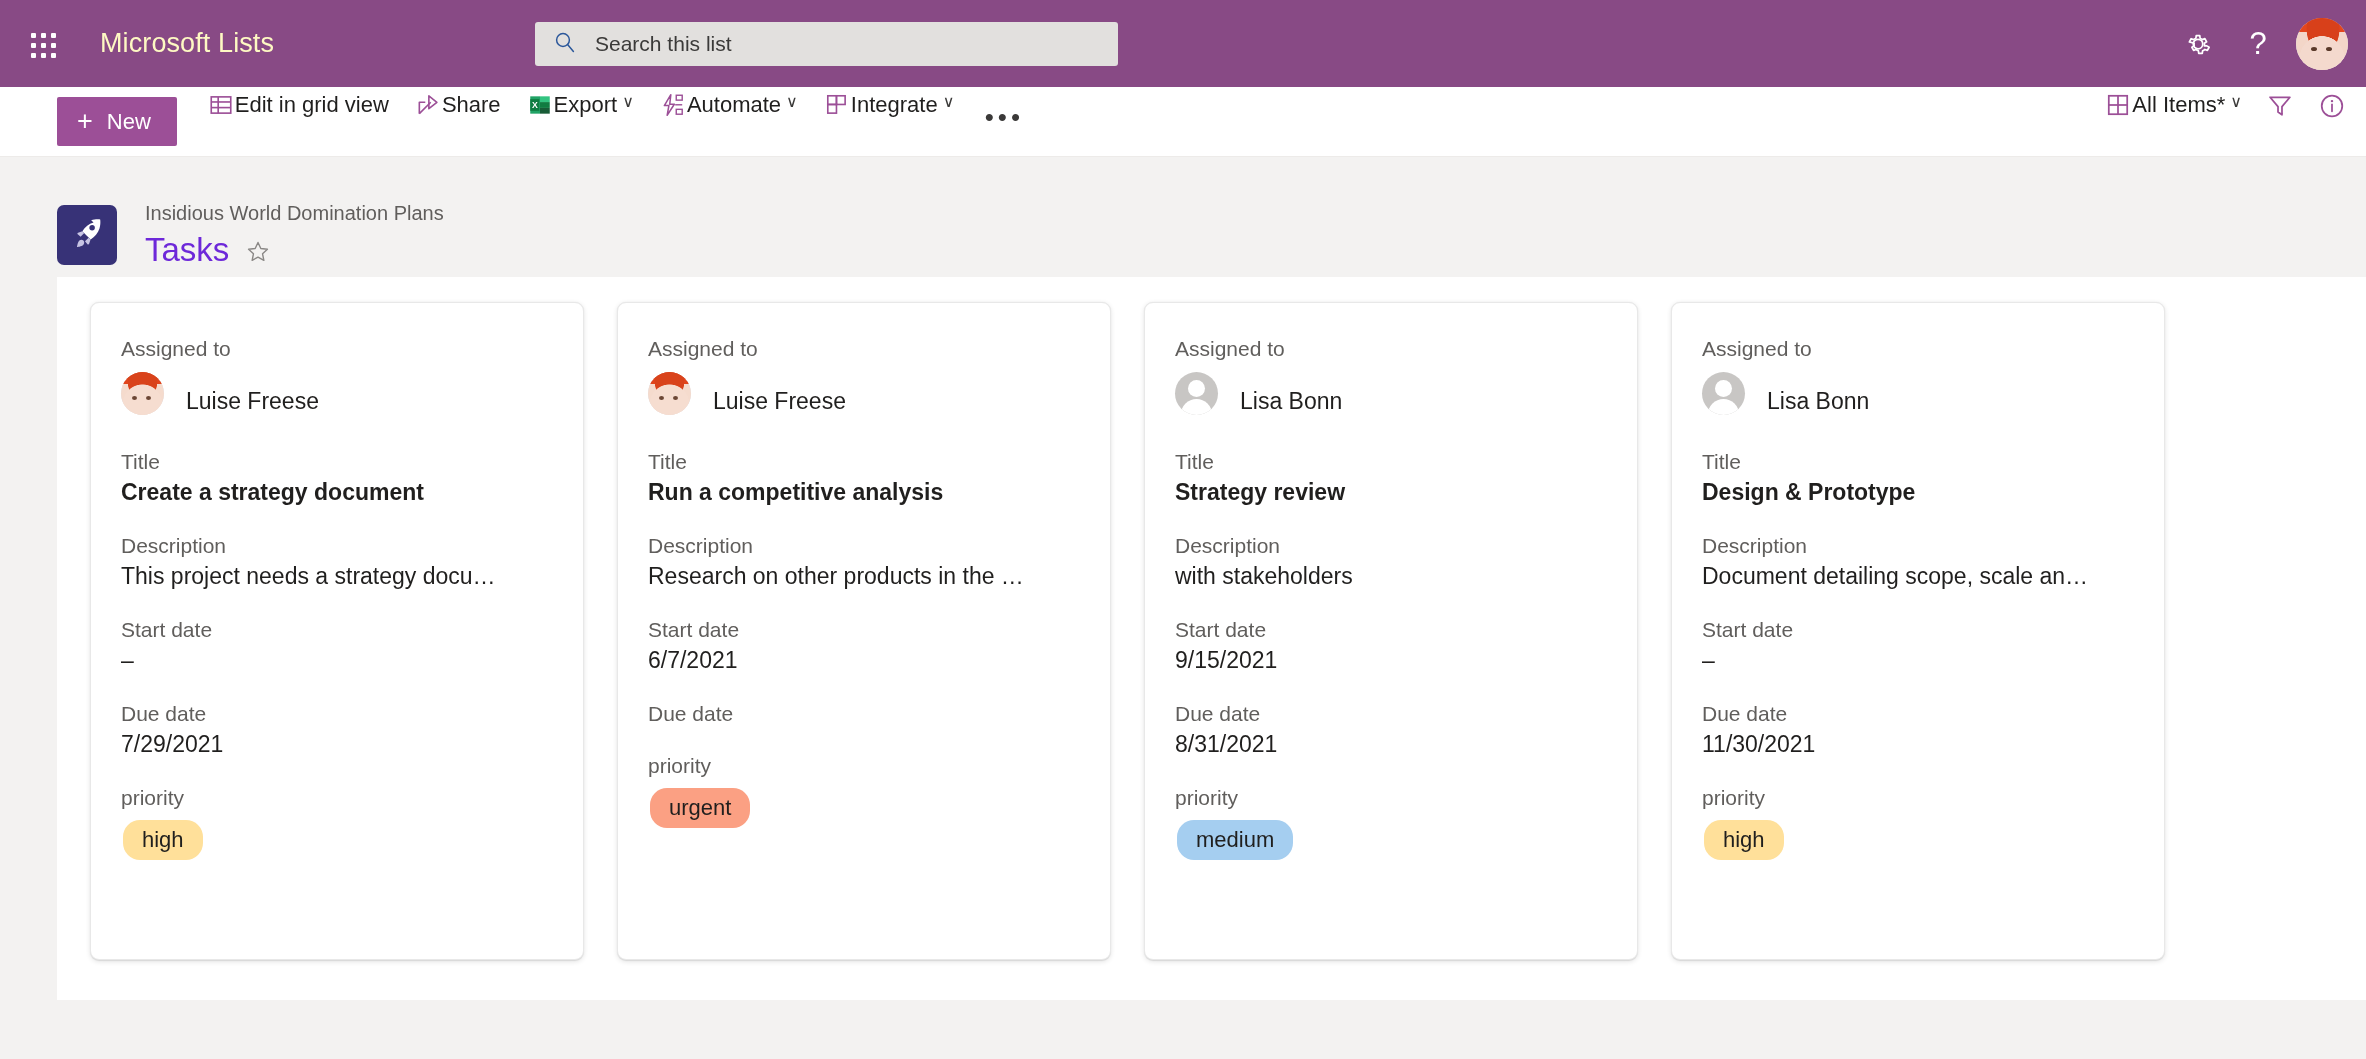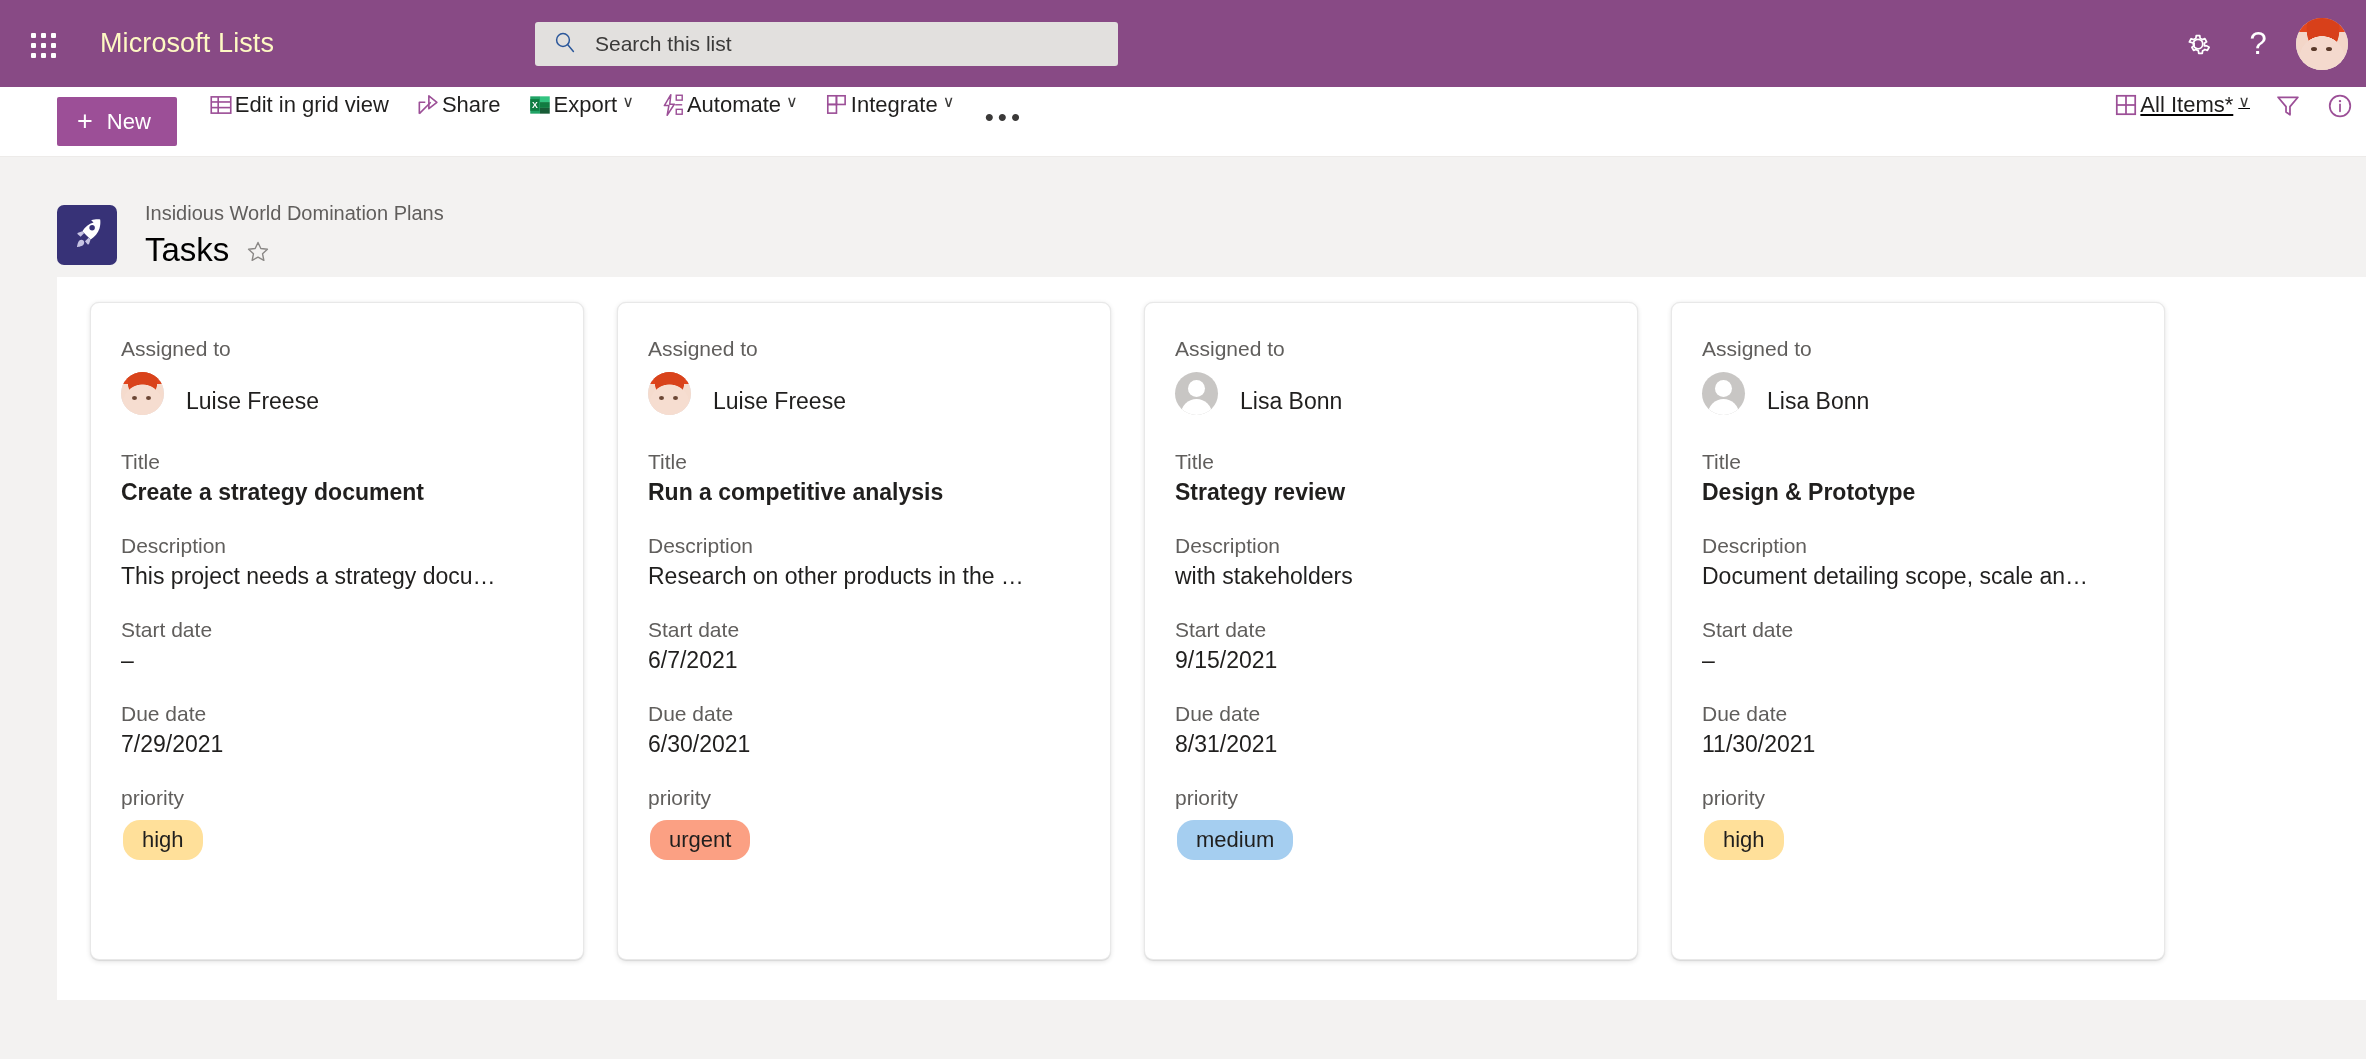--- a/index.html
+++ b/index.html
@@ -145,24 +145,23 @@
   .cmd-item .chev { color: #3b3a39; font-size: 16px; margin-left: 4px; }
   .cmd-ellipsis {
     display: flex; align-items: center; justify-content: center;
     height: 60px; width: 54px; cursor: pointer;
     letter-spacing: 4px; color: #3b3a39; font-size: 26px; line-height: 0;
     padding-bottom: 10px; margin-left: 10px;
   }
 
   .cmd-right {
     position: absolute;
-    right: 0;
+    right: 8px;
     display: flex;
     align-items: center;
-    text-decoration: underline;
   }
   .cmd-right .cmd-item { padding: 0 12px; }
 
   
   .list-header {
     display: flex;
     align-items: center;
     padding: 36px 16px 0 57px;
     height: 120px;
     background: #f3f2f1;
@@ -177,21 +176,21 @@
   .list-head-text { margin-left: 28px; }
   .site-name {
     font-size: 20px;
     color: #605e5c;
     line-height: 26px;
     white-space: nowrap;
   }
   .list-title-row { display: flex; align-items: center; gap: 16px; margin-top: 4px; }
   .list-title {
     font-size: 33px;
-    color: #000000;
+    color: #6d28d9;
     line-height: 40px;
     white-space: nowrap;
   }
   .star-btn { cursor: pointer; display: flex; align-items: center; padding-top: 4px; }
 
   
   .gallery-panel {
     margin: 0 0 0 57px;
     background: #ffffff;
     height: 723px;
@@ -525,21 +524,20 @@
       <div class="f-value">Research on other products in the …</div>
     </div>
     <div class="spacer-md"></div>
     <div class="field">
       <div class="f-label">Start date</div>
       <div class="f-value">6/7/2021</div>
     </div>
     <div class="spacer-md"></div>
     <div class="field">
       <div class="f-label">Due date</div>
-      <div class="f-value">6/30/2021</div>
     </div>
     <div class="spacer-md"></div>
     <div class="field">
       <div class="f-label">priority</div>
       <span class="pill urgent">urgent</span>
     </div>
   </div>
 
   <div class="card">
     <div class="field">

